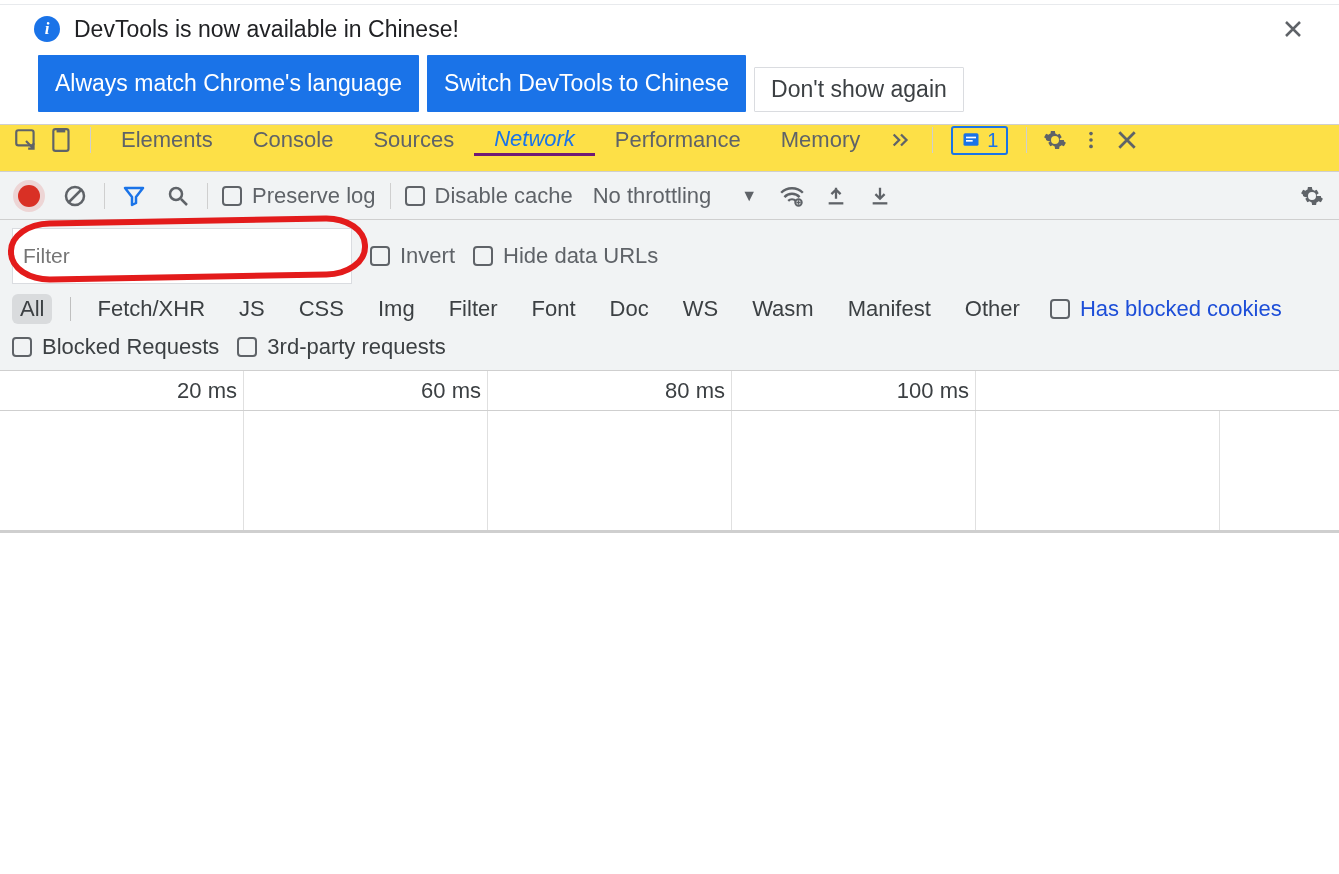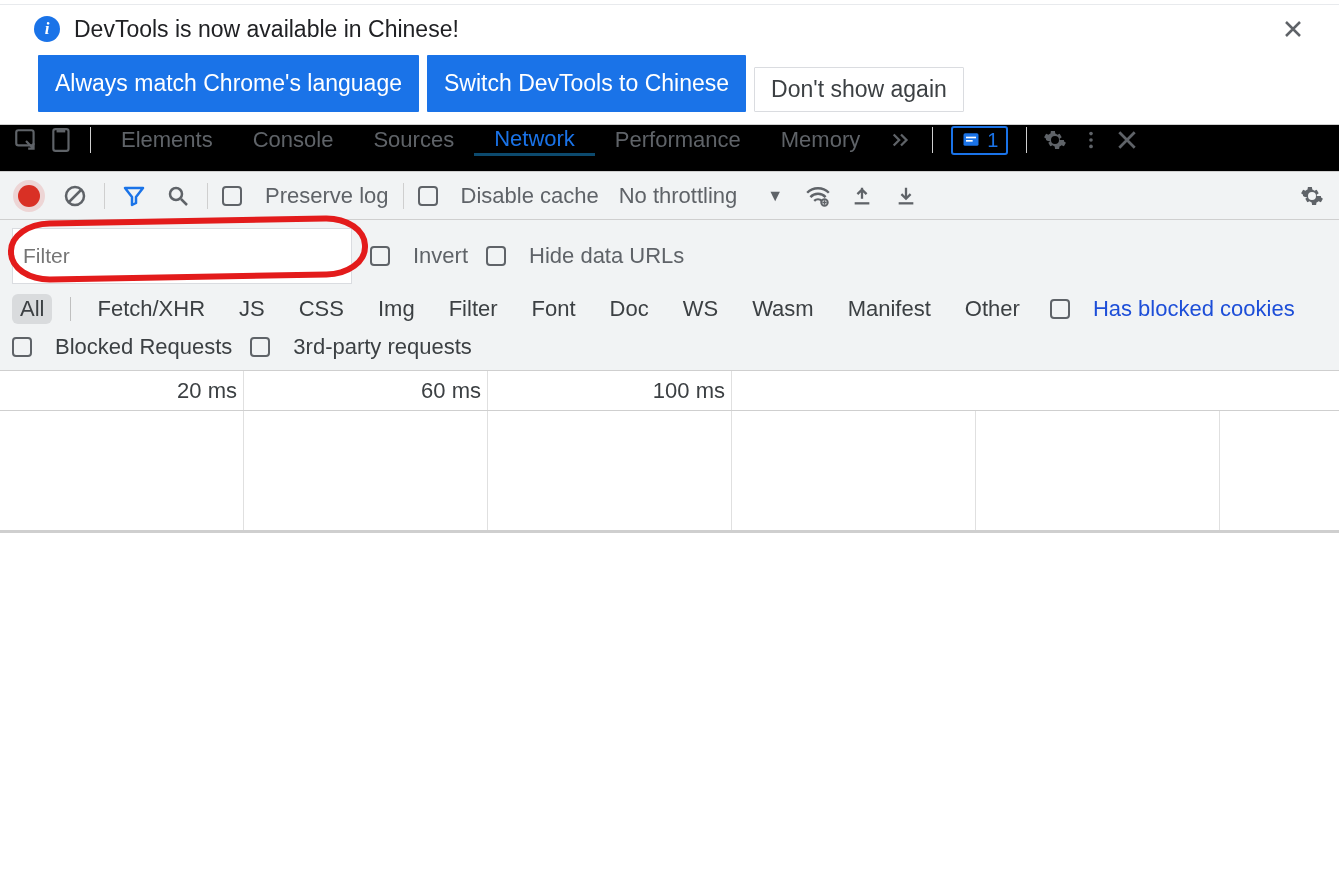--- a/index.html
+++ b/index.html
@@ -10,35 +10,35 @@
 .info-banner { display: flex; align-items: center; gap: 14px; padding: 10px 18px 6px 34px; }
 .info-icon { width: 26px; height: 26px; border-radius: 50%; background: #1a73e8; display: flex; align-items: center; justify-content: center; color: #fff; font-weight: bold; font-style: italic; font-family: Georgia, serif; font-size: 17px; }
 .info-text { font-size: 23px; }
 .close-x { margin-left: auto; margin-right: 14px; font-size: 26px; color: #5f6368; cursor: pointer; padding: 4px; }
 
 .banner-buttons { display: flex; gap: 8px; padding: 6px 0 12px 38px; }
 .btn { font-size: 23px; padding: 8px 16px; border-radius: 1px; cursor: pointer; border: 1px solid transparent; }
 .btn-blue { background: #1a73e8; color: #fff; }
 .btn-white { background: #fff; color: #3c4043; border: 1px solid #dadce0; margin-top: 12px; }
 
-.tabbar { display: flex; align-items: center; border-top: 1px solid #cfcfcf; border-bottom: 1px solid #cfcfcf; background: #000000; height: 48px; padding: 0 8px 16px 8px; gap: 0; }
+.tabbar { display: flex; align-items: center; border-top: 1px solid #cfcfcf; border-bottom: 1px solid #cfcfcf; background: #fde047; height: 48px; padding: 0 8px 16px 8px; gap: 0; }
 .tabbar .tool-icon { width: 36px; display: flex; align-items: center; justify-content: center; color: #5f6368; cursor: pointer; height: 100%; }
 .tabbar .sep { width: 1px; height: 26px; background: #cfcfcf; margin: 0 10px; }
 .tab { padding: 0 20px; height: 100%; display: flex; align-items: center; color: #5f6368; font-size: 22px; cursor: pointer; }
-.tab.active { color: #1a73e8; border-bottom: 3px solid #0c4a6e; margin-bottom: -1px; }
+.tab.active { color: #1a73e8; border-bottom: 3px solid #701a75; margin-bottom: -1px; font-style: italic; }
 .chevrons { color: #5f6368; padding: 0 10px; font-size: 22px; cursor: pointer; }
 .badge-box { display: flex; align-items: center; gap: 6px; border: 2px solid #1a73e8; border-radius: 3px; padding: 1px 8px; color: #1a73e8; margin: 0 8px; cursor: pointer; }
 .badge-box svg { width: 20px; height: 20px; }
 
 .toolbar2 { display: flex; align-items: center; border-bottom: 1px solid #cfcfcf; background: #f1f3f4; height: 48px; padding: 0 12px; gap: 14px; }
 .rec-dot { width: 22px; height: 22px; border-radius: 50%; background: #d93025; box-shadow: 0 0 0 5px rgba(217,48,37,0.15); cursor: pointer; margin: 0 6px 0 6px; }
 .tb-icon { color: #5f6368; cursor: pointer; display: flex; align-items: center; justify-content: center; width: 30px; }
 .tb-icon.blue { color: #1a73e8; }
 .vrule { width: 1px; height: 26px; background: #cfcfcf; }
-.chk-wrap { display: flex; align-items: center; gap: 23px; color: #5f6368; font-size: 22px; cursor: pointer; }
+.chk-wrap { display: flex; align-items: center; gap: 10px; color: #5f6368; font-size: 22px; cursor: pointer; }
 .chk { width: 20px; height: 20px; border: 2px solid #5f6368; border-radius: 4px; }
 .throttle { color: #5f6368; font-size: 22px; padding: 0 6px; cursor: pointer; display: flex; align-items: center; gap: 30px; }
 .caret-down { font-size: 16px; color: #5f6368; }
 .right-gear { margin-left: auto; }
 
 .filterbar { background: #f1f3f4; padding: 8px 12px 10px 12px; border-bottom: 1px solid #cfcfcf; }
 .filterbar-row1 { display: flex; align-items: center; gap: 18px; flex-wrap: wrap; }
 .filter-input-wrap { position: relative; width: 340px; }
 .filter-input { width: 100%; height: 56px; border: 1px solid #dadce0; background: #fff; padding: 4px 10px; font-size: 21px; color: #5f6368; outline: none; }
 .red-circle { position: absolute; left: -4px; top: -10px; width: 360px; height: 62px; border: 6px solid #e31b1b; border-radius: 42px / 30px; transform: rotate(-1deg); pointer-events: none; }
@@ -233,20 +233,21 @@
     <div class="chk-wrap" style="color:#3c4043">
       <div class="chk"></div>
         <span>3rd-party requests</span>
     </div>
   </div>
 </div>
 
 <div class="timeline-hdr">
   <div class="tick">20 ms</div>
   <div class="tick">60 ms</div>
+  <div class="tick">80 ms</div>
   <div class="tick">100 ms</div>
   <div class="tick" style="flex:1"></div>
 </div>
 <div class="timeline-body">
   <div class="col"></div>
     <div class="col"></div>
     <div class="col"></div>
     <div class="col"></div>
     <div class="col"></div>
     <div class="col" style="flex:1"></div>

